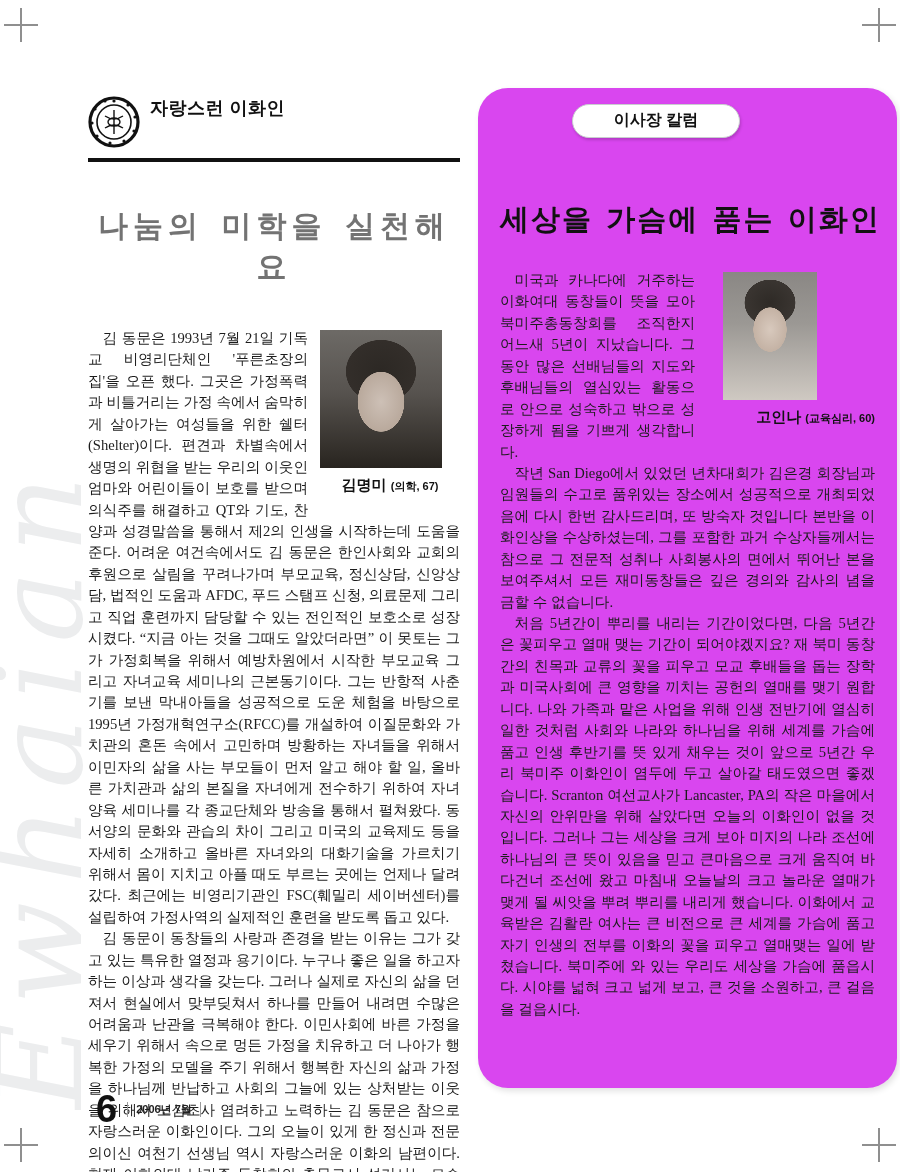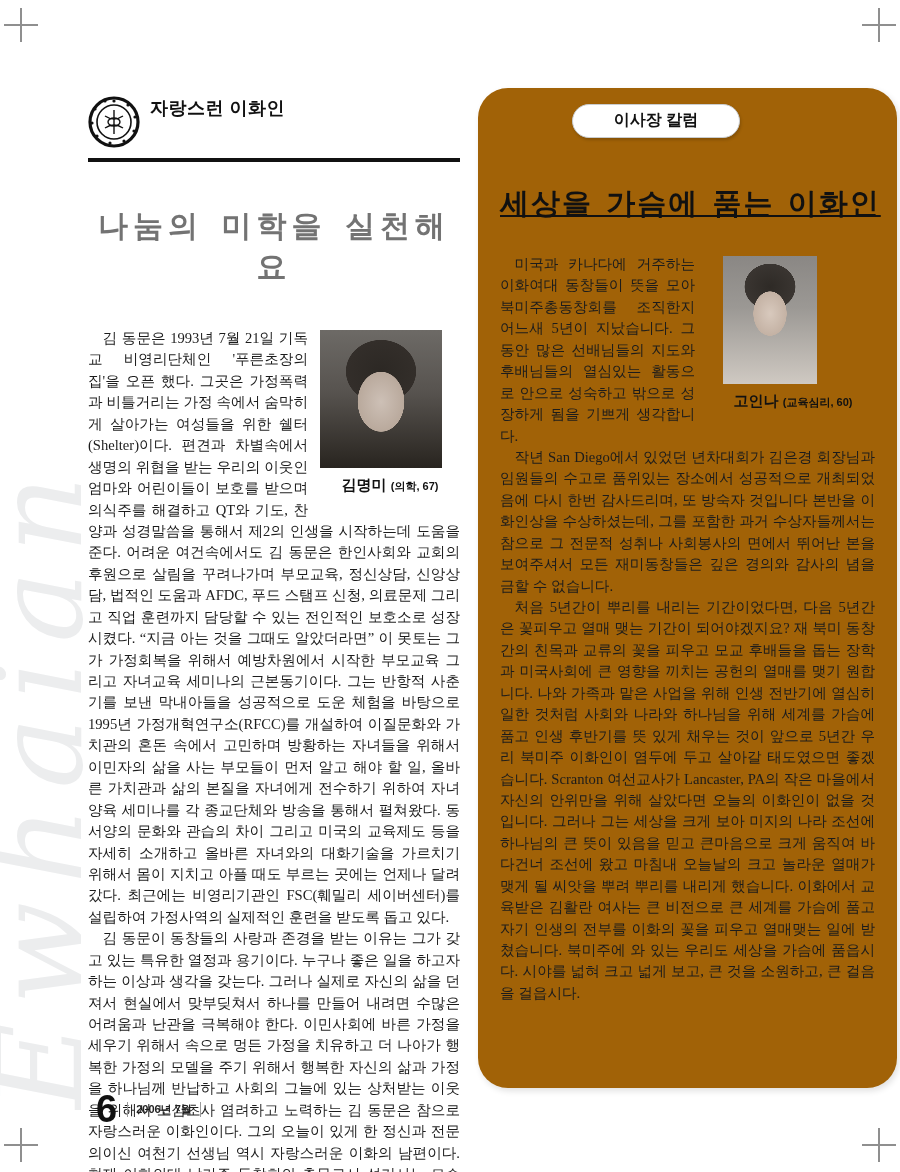--- a/index.html
+++ b/index.html
@@ -81,63 +81,62 @@
     font-size: 15px; font-weight: bold; color: #111;
     white-space: nowrap;
   }
   .photo-caption .cap-detail { font-size: 11px; font-weight: bold; }
 
   
   .right-panel {
     position: absolute;
     left: 478px; top: 88px;
     width: 419px; height: 1000px;
-    background: #a16207;
+    background: #d946ef;
     border-radius: 30px;
     box-shadow: 2px 3px 6px rgba(0,0,0,0.12);
     padding: 16px 22px 20px 22px;
   }
   .badge-pill {
     width: 168px; margin: 0 auto 0 72px;
     background: #ffffff;
     border: 1px solid #c9cccf;
     border-radius: 18px;
     box-shadow: 1px 2px 3px rgba(0,0,0,0.18);
     text-align: center;
     padding: 5px 0 6px 0;
     font-family: "Liberation Sans", sans-serif;
     font-weight: bold; font-size: 16px; color: #111;
   }
   .right-title {
-    margin-top: 46px;
+    margin-top: 62px;
     font-weight: bold;
     font-size: 29px;
     letter-spacing: 2px;
     color: #111;
     word-spacing: 4px;
     white-space: nowrap;
-    text-decoration: underline;
   }
   .right-body { margin-top: 30px; font-size: 14.6px; line-height: 1.47; text-align: justify; }
   .right-body p { text-indent: 1em; }
 
   .photo-box-right {
     float: right;
     width: 170px;
     margin: 2px 0 4px 10px;
   }
   .photo-right {
     width: 94px; height: 128px;
     margin-left: 18px;
     background:
       radial-gradient(ellipse 30px 40px at 50% 45%, #d8c9bd 0%, #c4b2a4 55%, rgba(0,0,0,0) 56%),
       radial-gradient(ellipse 42px 38px at 50% 24%, #2e2a26 0%, #3a3531 60%, rgba(0,0,0,0) 61%),
       linear-gradient(180deg, #8a8784 0%, #9b9894 40%, #cfc9c2 100%);
   }
-  .photo-box-right .photo-caption { text-align: center; margin-left: 6px; }
+  .photo-box-right .photo-caption { text-align: right; margin-left: 6px; }
 
   
   .footer {
     position: absolute; left: 96px; top: 1090px;
     display: flex; align-items: center; gap: 10px;
   }
   .page-number {
     font-family: "Liberation Sans", sans-serif;
     font-weight: bold; font-size: 38px; color: #111; line-height: 1;
   }

